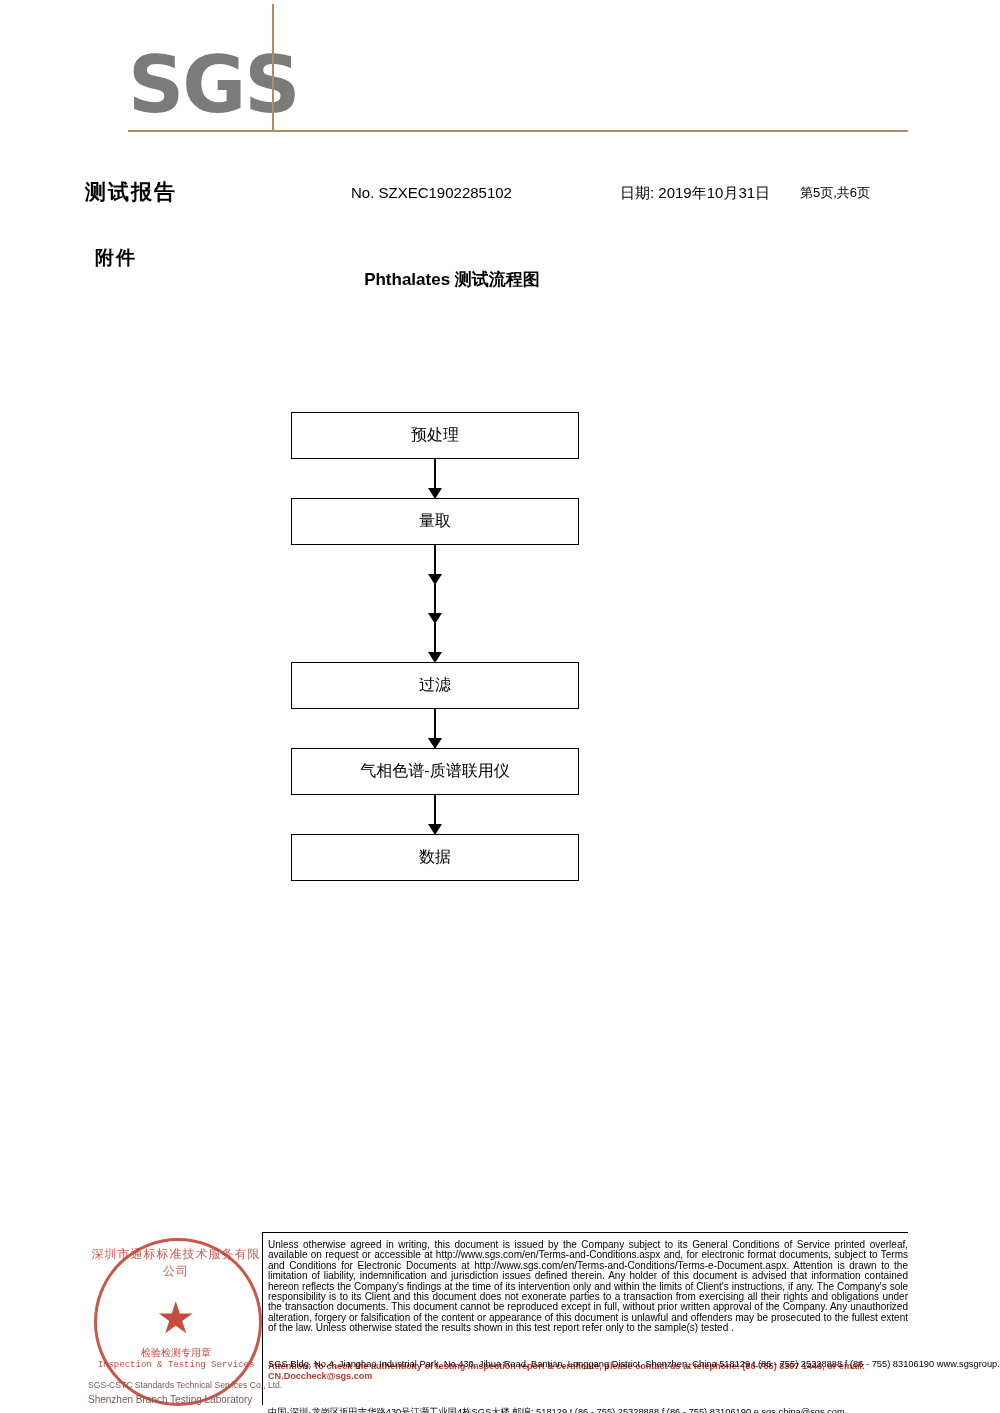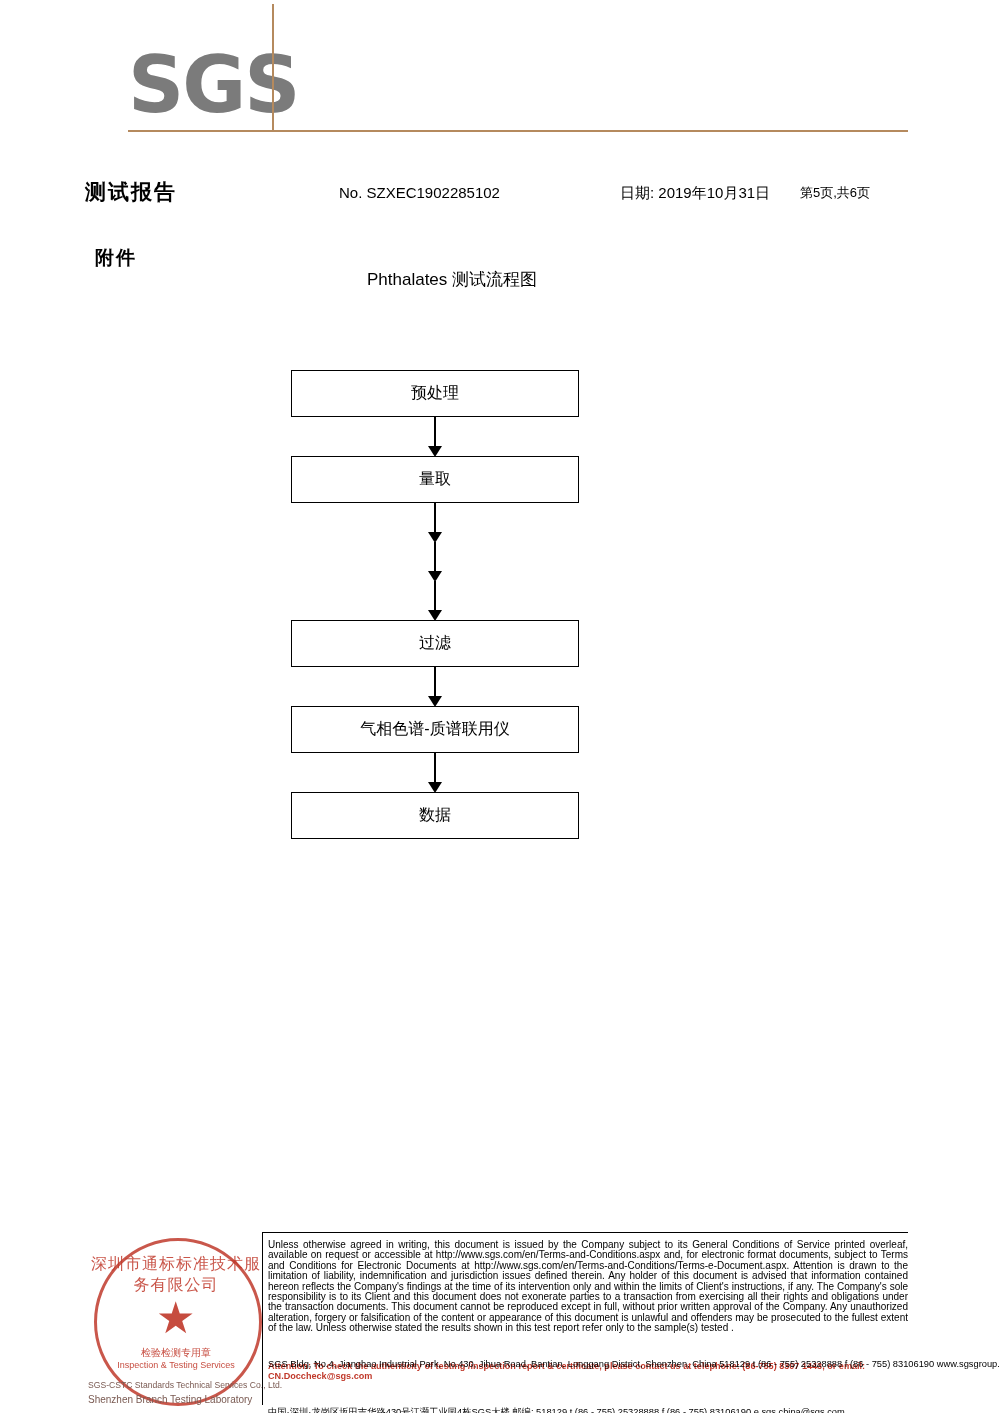--- a/index.html
+++ b/index.html
@@ -58,21 +58,21 @@
   .report-title {
     position: absolute;
     left: 85px;
     top: 178px;
     font-size: 21px;
     font-weight: bold;
     letter-spacing: 2px;
   }
   .report-no {
     position: absolute;
-    left: 339px;
+    left: 351px;
     top: 184px;
     font-size: 15px;
   }
   .report-date {
     position: absolute;
     left: 620px;
     top: 184px;
     font-size: 15px;
   }
   .report-page {
@@ -90,28 +90,28 @@
     font-weight: bold;
     letter-spacing: 2px;
   }
   .flow-title {
     position: absolute;
     left: 0;
     top: 268px;
     width: 904px;
     text-align: center;
     font-size: 17px;
-    font-weight: normal;
+    font-weight: bold;
   }
 
   
   .flow {
     position: absolute;
     left: 291px;
-    top: 370px;
+    top: 412px;
     width: 290px;
   }
   .flow-step {
     width: 288px;
     height: 47px;
     border: 1.5px solid #000;
     box-sizing: border-box;
     display: flex;
     align-items: center;
     justify-content: center;
@@ -234,45 +234,45 @@
     color: #c0392b;
     line-height: 44px;
     opacity: 0.9;
   }
   .stamp-cn-top {
     position: absolute;
     left: 0;
     top: 8px;
     width: 176px;
     text-align: center;
-    font-size: 16px;
+    font-size: 12px;
     color: #c0392b;
     opacity: 0.85;
     letter-spacing: 1px;
-    margin-top: 8px;
   }
   .stamp-cn-mid {
     position: absolute;
     left: 0;
     top: 108px;
     width: 176px;
     text-align: center;
     font-size: 10px;
     color: #c0392b;
     opacity: 0.9;
   }
   .stamp-en-mid {
     position: absolute;
     left: 0;
     top: 122px;
     width: 176px;
     text-align: center;
     font-size: 9px;
     color: #c0392b;
     opacity: 0.9;
+    font-family: Liberation Mono, monospace;
   }
   .stamp-line-1 {
     position: absolute;
     left: 0;
     top: 142px;
     width: 210px;
     font-size: 8.6px;
     color: #7a5a52;
     white-space: nowrap;
   }

